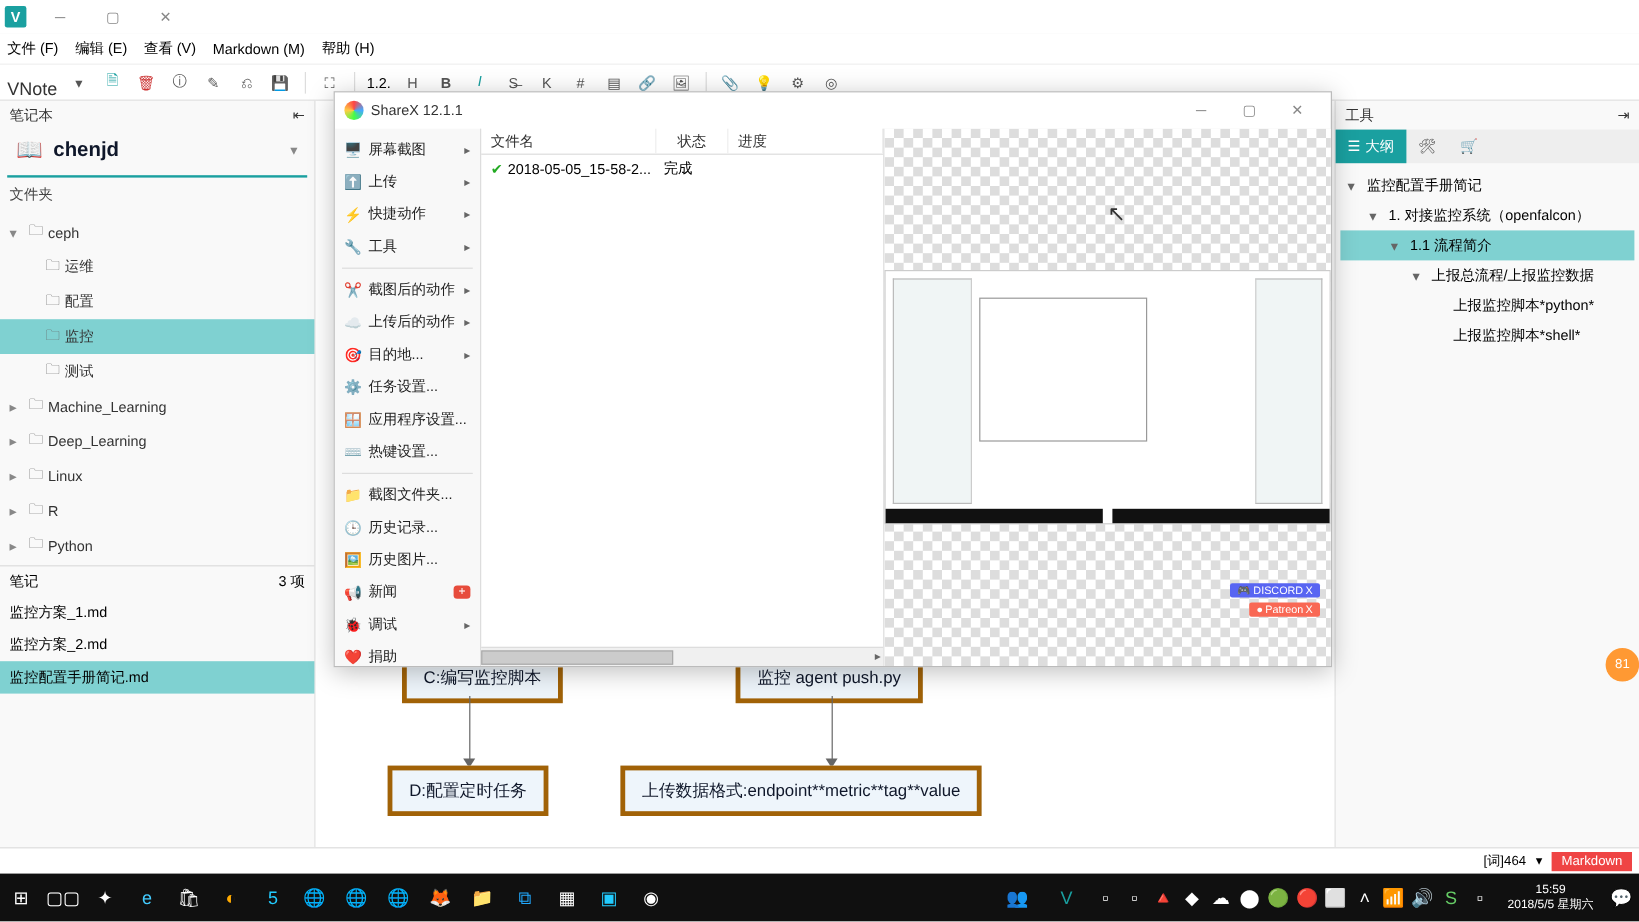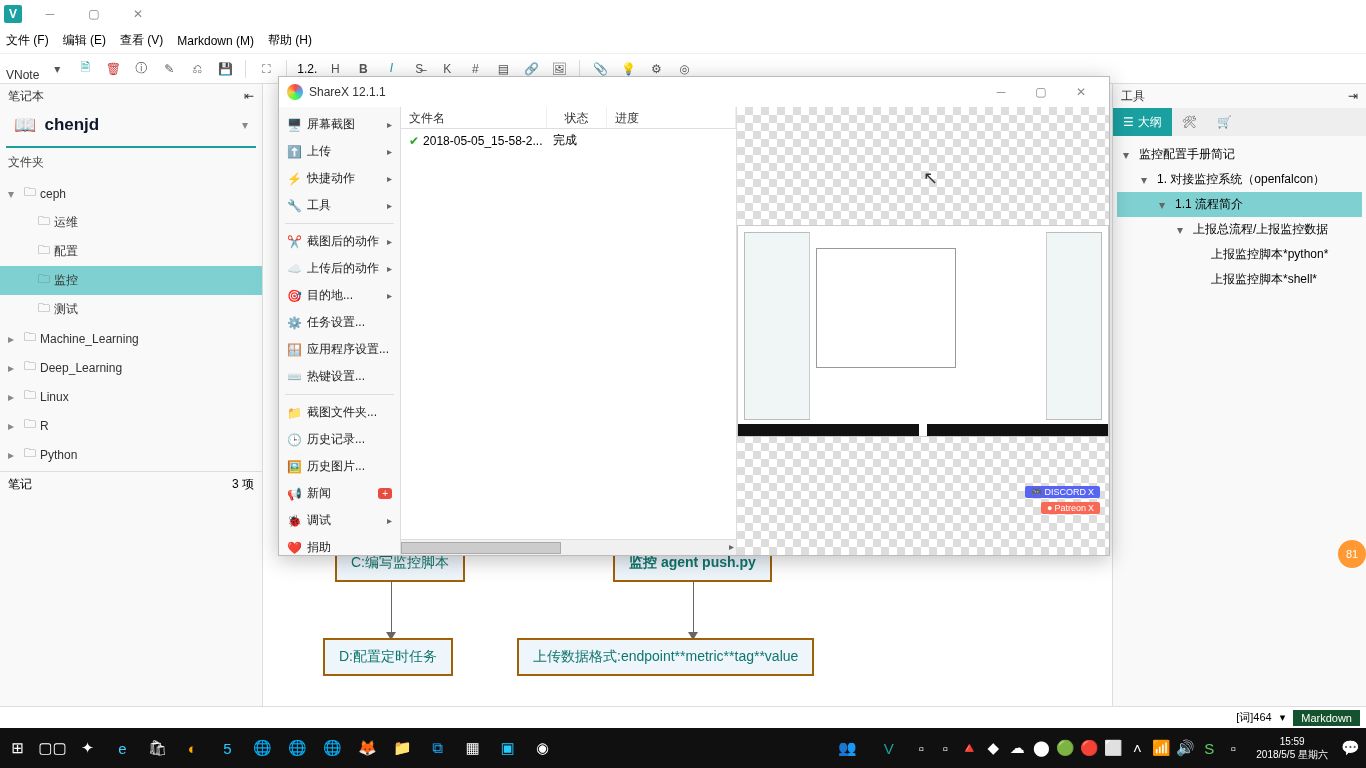--- a/index.html
+++ b/index.html
@@ -40,41 +40,41 @@
 .tree-item .fi { color:#666; }
 .tree-item.sel { background:#7fd1d1; }
 .tree-item.d1 { padding-left:22px; }
 
 .notes-hdr { display:flex; justify-content:space-between; padding:4px 8px; border-top:1px solid #ddd; }
 .note-item { padding:5px 8px; }
 .note-item.sel { background:#7fd1d1; }
 
 
 .diag-boxes { position:absolute; left:60px; top:460px; }
-.dbox { position:absolute; border:2px solid #a16207; background:#eef5fb; padding:8px 14px; font-size:14px; color:#0f766e; white-space:nowrap; }
+.dbox { position:absolute; border:4px solid #a16207; background:#eef5fb; padding:8px 14px; font-size:14px; color:#0f172a; white-space:nowrap; }
 .dline { position:absolute; width:1px; background:#666; }
 .darr { position:absolute; width:0; height:0; border-left:5px solid transparent; border-right:5px solid transparent; border-top:8px solid #666; }
 
 
 .rtabs { display:flex; background:#eee; height:28px; }
 .rtab { padding:6px 10px; display:flex; align-items:center; gap:4px; color:#555; }
 .rtab.active { background:#1aa0a0; color:#fff; }
 .outline { padding:6px 4px; }
 .ol-item { display:flex; align-items:center; gap:4px; padding:4px 6px; }
 .ol-item .tw { color:#666; width:12px; }
 .ol-item.sel { background:#7fd1d1; }
 .ol-item.d0 { padding-left:6px; }
 .ol-item.d1 { padding-left:24px; }
 .ol-item.d2 { padding-left:42px; }
 .ol-item.d3 { padding-left:60px; }
 .ol-item.d4 { padding-left:78px; }
 
 
 .status { position:absolute; bottom:40px; left:0; right:0; height:22px; background:#fff; border-top:1px solid #ddd; display:flex; align-items:center; justify-content:flex-end; padding:0 6px; gap:8px; font-size:11px; }
-.status .mdtag { background:#14532d; color:#fff; padding:2px 8px; }
+.status .mdtag { background:#ef4444; color:#fff; padding:2px 8px; }
 
 
 .taskbar { position:absolute; bottom:0; left:0; right:0; height:40px; background:#101010; display:flex; align-items:center; }
 .tkicon { width:35px; height:40px; display:flex; align-items:center; justify-content:center; color:#fff; font-size:15px; }
 .tray { margin-left:auto; display:flex; align-items:center; gap:6px; padding-right:6px; }
 .clock { color:#fff; font-size:10px; text-align:center; line-height:13px; padding:0 8px; }
 
 
 .badge81 { position:absolute; right:0; top:540px; width:28px; height:28px; border-radius:50%; background:#ff9933; color:#fff; display:flex; align-items:center; justify-content:center; font-size:11px; }
 
@@ -123,21 +123,21 @@
 
 <div class="menubar">
   <span>文件 (F)</span>
   <span>编辑 (E)</span>
   <span>查看 (V)</span>
   <span>Markdown (M)</span>
   <span>帮助 (H)</span>
 </div>
 
 <div class="toolbar">
-  <span style="font-size:12px;color:#333;margin-top:12px;">VNote</span>
+  <span style="font-size:15px;color:#333;margin-top:12px;">VNote</span>
   <span class="tbtn">▾</span>
   <span class="tbtn teal">🗎</span>
   <span class="tbtn" style="color:#c33;">🗑</span>
   <span class="tbtn">ⓘ</span>
   <span class="tbtn">✎</span>
   <span class="tbtn">⎌</span>
   <span class="tbtn">💾</span>
   <div class="tsep"></div>
   <span class="tbtn">⛶</span>
   <div class="tsep"></div>
@@ -224,26 +224,31 @@
         <div class="tree-item d0">
           <span class="tw">▸</span>
           <span class="fi">🗀</span>
           <span>Python</span>
         </div>
       </div>
     <div class="notes-hdr">
       <span>笔记</span>
       <span>3 项</span>
     </div>
+    <div id="notes-list">
+        <div class="note-item">监控方案_1.md</div>
+        <div class="note-item">监控方案_2.md</div>
+        <div class="note-item sel">监控配置手册简记.md</div>
+      </div>
   </div>
 
   <div class="center">
     <div class="diag-boxes">
       <div class="dbox" style="left:12px; top:0;">C:编写监控脚本</div>
-      <div class="dbox" style="left:290px; top:0;font-weight:bold;">监控 agent push.py</div>
+      <div class="dbox" style="left:290px; top:0;">监控 agent push.py</div>
       <div class="dline" style="left:68px; top:36px; height:54px;"></div>
       <div class="darr" style="left:63px; top:88px;"></div>
       <div class="dline" style="left:370px; top:36px; height:54px;"></div>
       <div class="darr" style="left:365px; top:88px;"></div>
       <div class="dbox" style="left:0; top:94px;">D:配置定时任务</div>
       <div class="dbox" style="left:194px; top:94px;">上传数据格式:endpoint**metric**tag**value</div>
     </div>
   </div>
 
   <div class="right">

